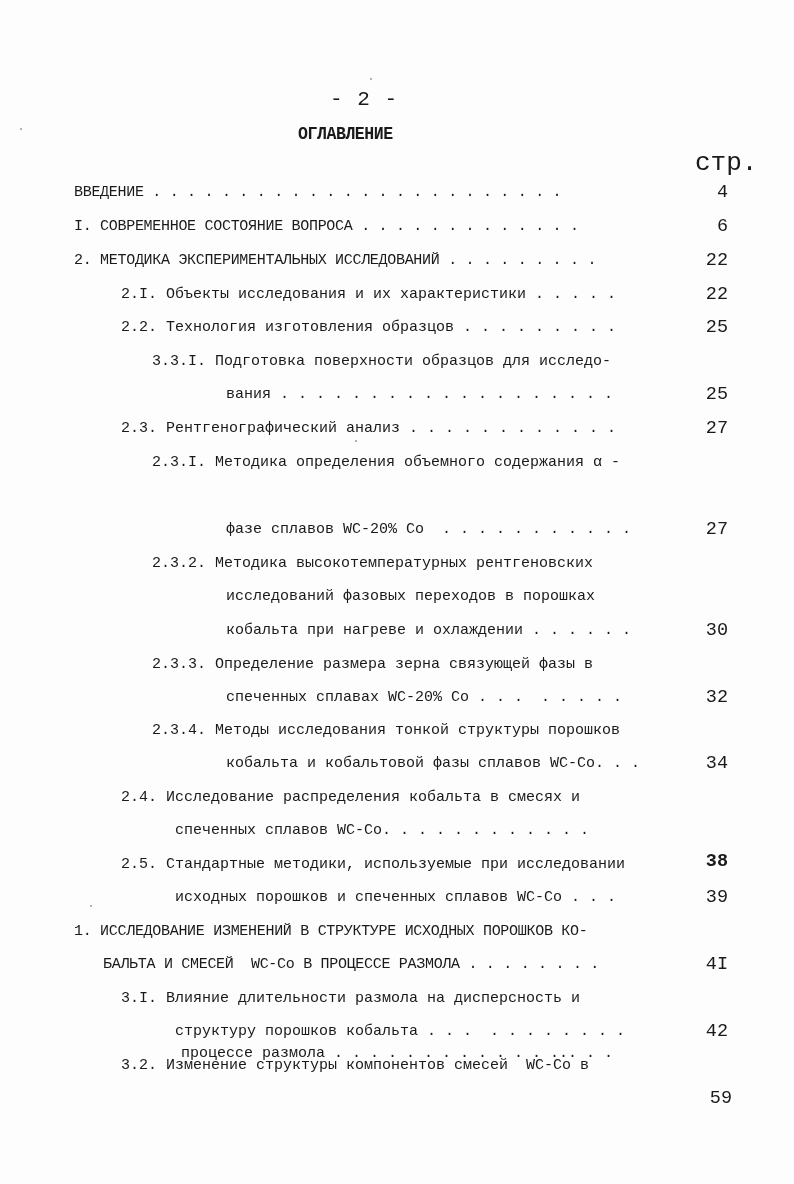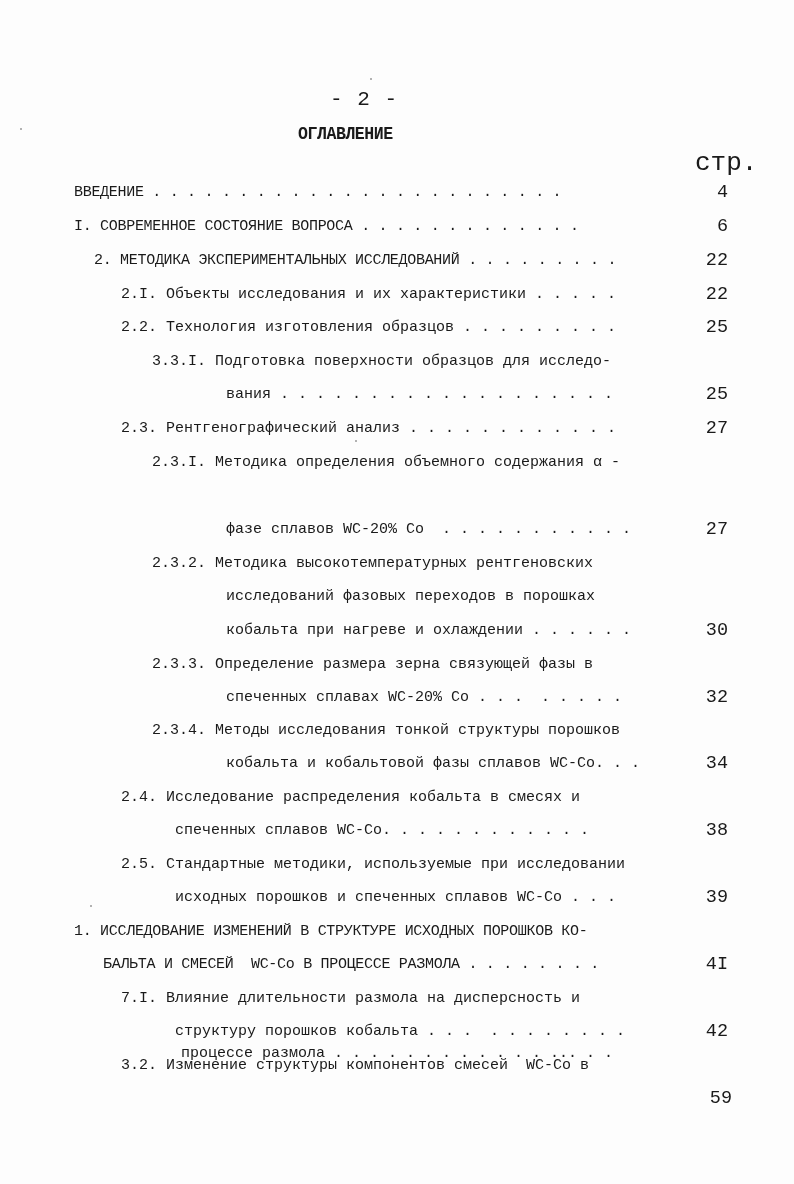--- a/index.html
+++ b/index.html
@@ -23,21 +23,21 @@
   <div class="page-number">- 2 -</div>
   <div class="title">ОГЛАВЛЕНИЕ</div>
   <div class="page-col-label">стр.</div>
 
   <div class="line caps" style="left:74px; top:181px;">ВВЕДЕНИЕ . . . . . . . . . . . . . . . . . . . . . . . .</div>
   <div class="num" style="top:181px;">4</div>
 
   <div class="line caps" style="left:74px; top:215px;">I. СОВРЕМЕННОЕ СОСТОЯНИЕ ВОПРОСА . . . . . . . . . . . . .</div>
   <div class="num" style="top:215px;">6</div>
 
-  <div class="line caps" style="left:74px; top:249px;margin-left:20px;">2. МЕТОДИКА ЭКСПЕРИМЕНТАЛЬНЫХ ИССЛЕДОВАНИЙ . . . . . . . . .</div>
+  <div class="line caps" style="left:74px; top:249px;">2. МЕТОДИКА ЭКСПЕРИМЕНТАЛЬНЫХ ИССЛЕДОВАНИЙ . . . . . . . . .</div>
   <div class="num" style="top:249px;">22</div>
 
   <div class="line" style="left:121px; top:283px;">2.I. Объекты исследования и их характеристики . . . . .</div>
   <div class="num" style="top:283px;">22</div>
 
   <div class="line" style="left:121px; top:316px;">2.2. Технология изготовления образцов . . . . . . . . .</div>
   <div class="num" style="top:316px;">25</div>
 
   <div class="line" style="left:152px; top:350px;">3.3.I. Подготовка поверхности образцов для исследо-</div>
   <div class="line" style="left:226px; top:383px;">вания . . . . . . . . . . . . . . . . . . .</div>
@@ -58,31 +58,31 @@
   <div class="line" style="left:152px; top:653px;">2.3.3. Определение размера зерна связующей фазы в</div>
   <div class="line" style="left:226px; top:686px;">спеченных сплавах WC-20% Co . . .  . . . . .</div>
   <div class="num" style="top:686px;">32</div>
 
   <div class="line" style="left:152px; top:719px;">2.3.4. Методы исследования тонкой структуры порошков</div>
   <div class="line" style="left:226px; top:752px;">кобальта и кобальтовой фазы сплавов WC-Co. . .</div>
   <div class="num" style="top:752px;">34</div>
 
   <div class="line" style="left:121px; top:786px;">2.4. Исследование распределения кобальта в смесях и</div>
   <div class="line" style="left:175px; top:819px;">спеченных сплавов WC-Co. . . . . . . . . . . .</div>
-  <div class="num" style="top:819px;">38</div>
+  <div class="num" style="top:850px;font-weight:bold;">38</div>
 
   <div class="line" style="left:121px; top:853px;">2.5. Стандартные методики, используемые при исследовании</div>
   <div class="line" style="left:175px; top:886px;">исходных порошков и спеченных сплавов WC-Co . . .</div>
   <div class="num" style="top:886px;">39</div>
 
   <div class="line caps" style="left:74px; top:920px;">1. ИССЛЕДОВАНИЕ ИЗМЕНЕНИЙ В СТРУКТУРЕ ИСХОДНЫХ ПОРОШКОВ КО-</div>
   <div class="line caps" style="left:103px; top:953px;">БАЛЬТА И СМЕСЕЙ  WC-Co В ПРОЦЕССЕ РАЗМОЛА . . . . . . . .</div>
   <div class="num" style="top:953px;">4I</div>
 
-  <div class="line" style="left:121px; top:987px;">7.I. Влияние длительности размола на дисперсность и</div>
+  <div class="line" style="left:121px; top:987px;">3.I. Влияние длительности размола на дисперсность и</div>
   <div class="line" style="left:175px; top:1020px;">структуру порошков кобальта . . .  . . . . . . . .</div>
   <div class="num" style="top:1020px;">42</div>
 
   <div class="line" style="left:121px; top:1054px;">3.2. Изменение структуры компонентов смесей  WC-Co в</div>
   <div class="line" style="left:181px; top:1042px;">процессе размола . . . . . . . . . . . . ... . .</div>
   <div class="num" style="top:1087px; left:682px;">59</div>
 
   <div class="speck" style="left:370px; top:78px;"></div>
   <div class="speck" style="left:20px; top:128px;"></div>
   <div class="speck" style="left:355px; top:440px;"></div>

